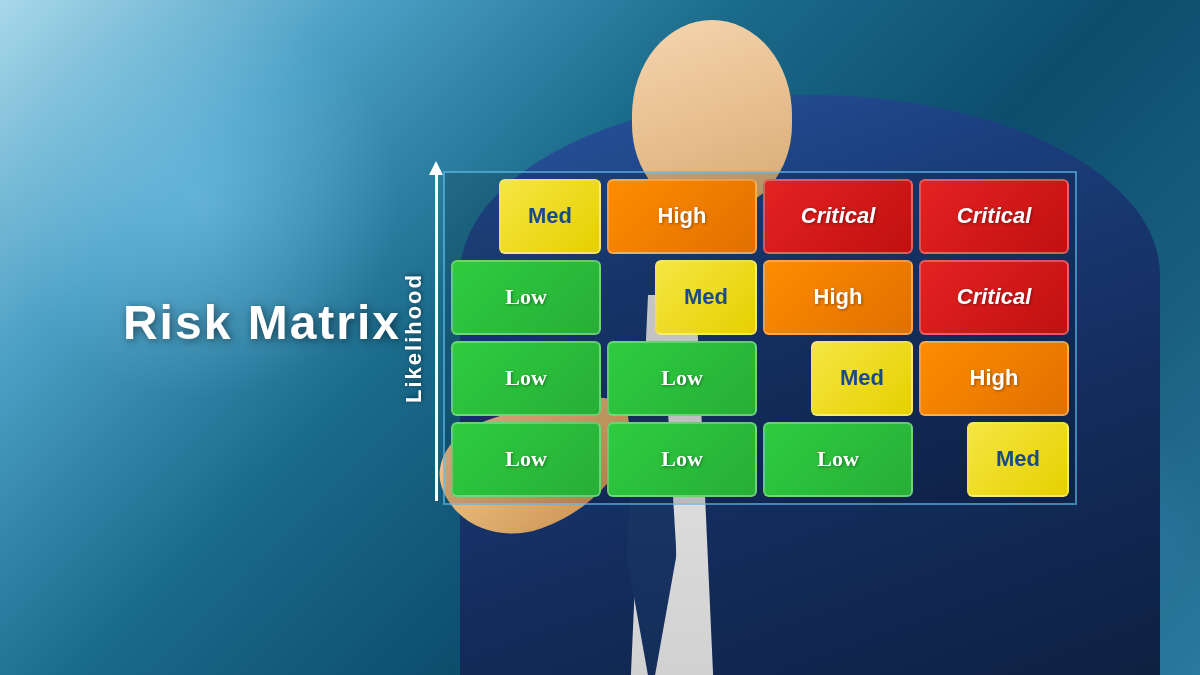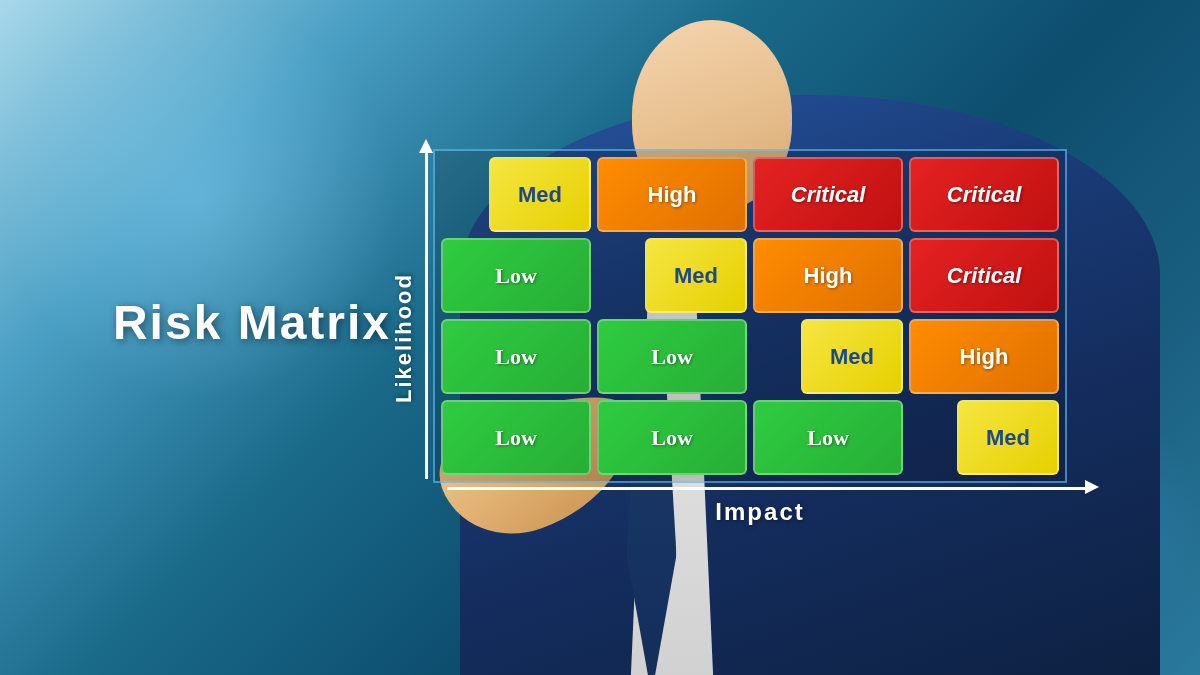--- a/index.html
+++ b/index.html
@@ -298,22 +298,16 @@
           <div class="cell cell-high">High</div>
 
           <div class="cell cell-low">Low</div>
           <div class="cell cell-low">Low</div>
           <div class="cell cell-low">Low</div>
           <div class="cell cell-med">Med</div>
 
         </div>
       </div>
 
-      <div class="x-axis-container">
-        <div class="x-line-wrapper">
-          <div class="x-line"></div>
-        </div>
-        <div class="x-axis-label">Impact</div>
-      </div>
     </div>
 
   </div>
 </div>
 
 </body></html>

